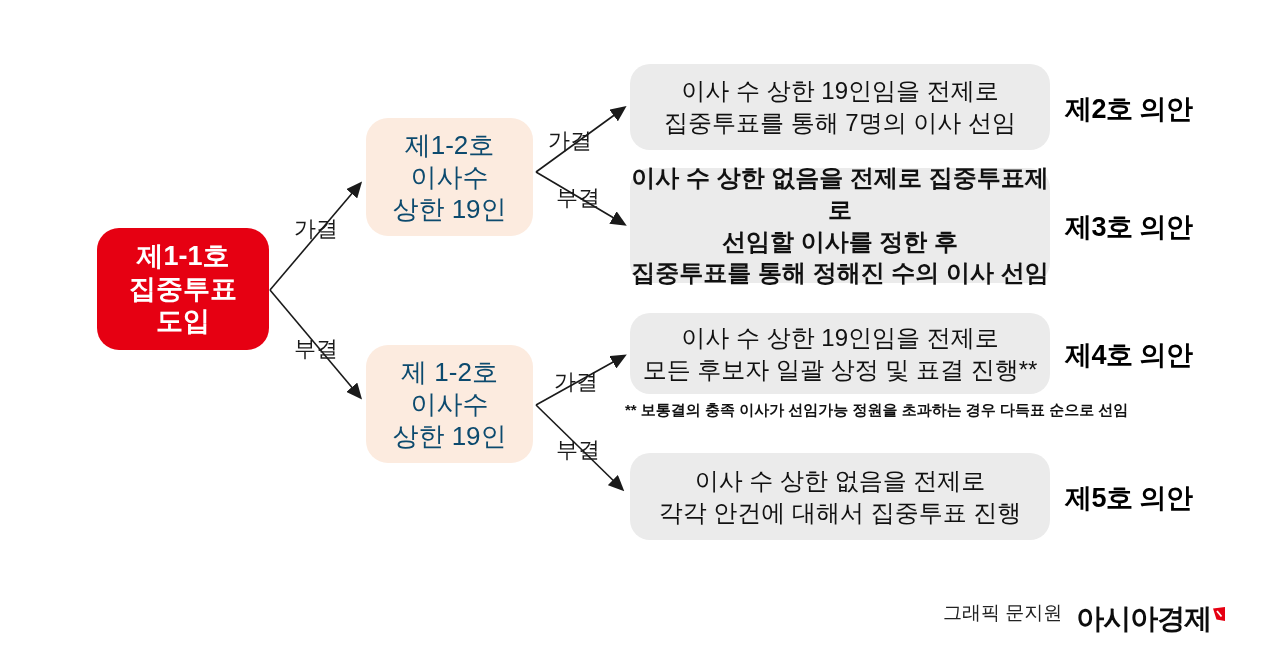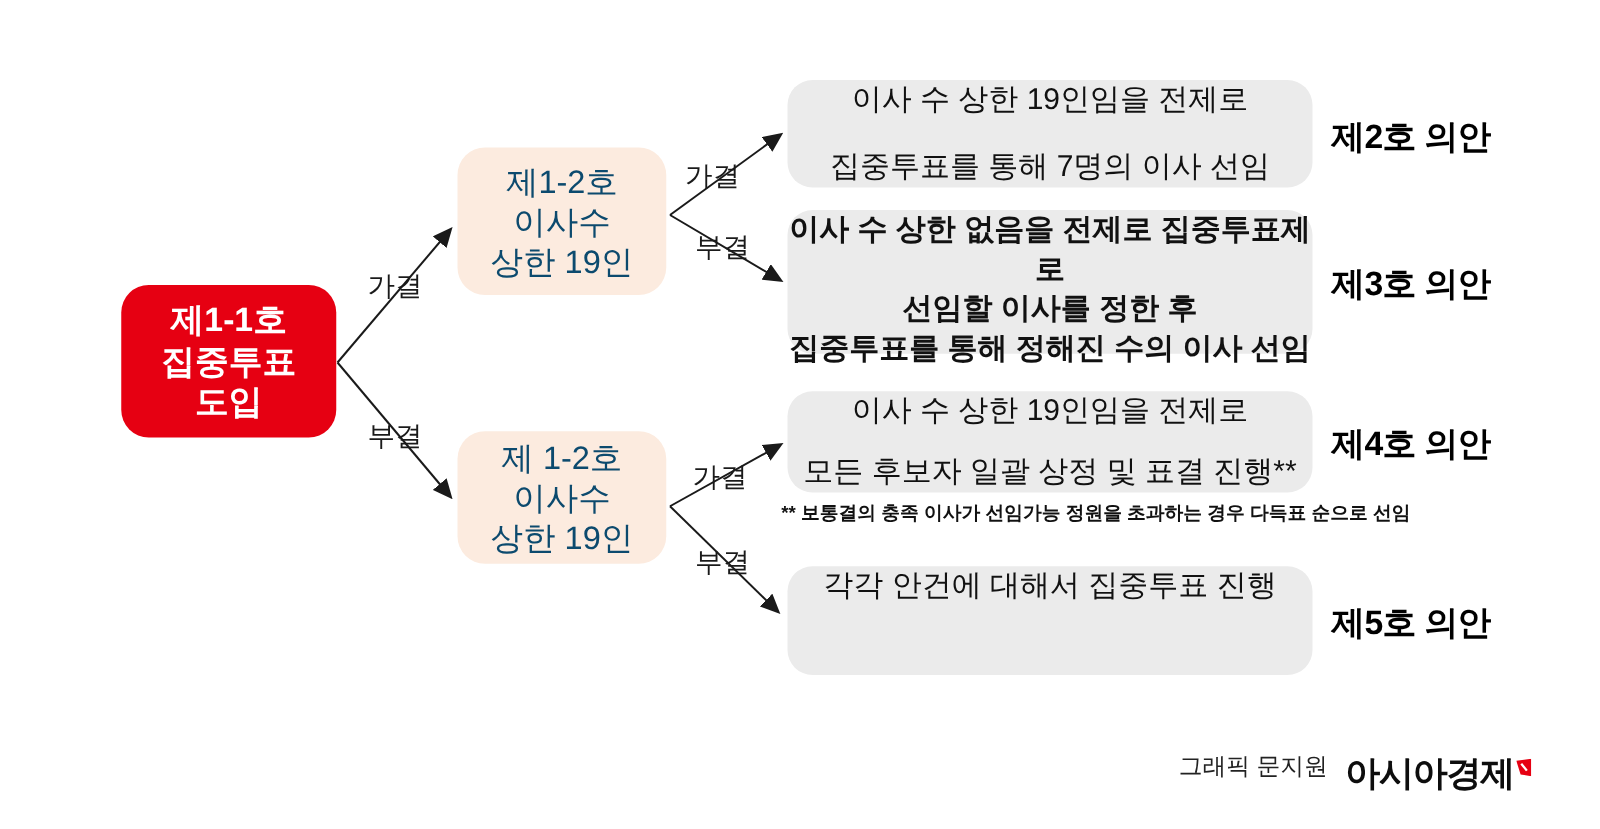--- a/index.html
+++ b/index.html
@@ -5,22 +5,22 @@
   html,body{margin:0;padding:0;background:#fff;}
   .canvas{position:relative;width:1280px;height:663px;background:#ffffff;overflow:hidden;
           font-family:"Liberation Sans","DejaVu Sans",sans-serif;color:#111;}
   .arrows{position:absolute;left:0;top:0;pointer-events:none;}
   .node{position:absolute;display:flex;flex-direction:column;align-items:center;justify-content:center;
         text-align:center;border-radius:22px;}
   .root{left:97px;top:228px;width:172px;height:122px;background:var(--red,#e60012);
         color:#fff;font-size:27px;font-weight:600;line-height:1.22;}
   .mid{background:var(--peach,#fcebdf);color:#0c4a6e;font-size:26px;font-weight:500;line-height:1.24;}
   .mid1{left:366px;top:118px;width:167px;height:118px;}
-  .mid2{left:366px;top:345px;width:167px;height:106px;}
-  .result{background:var(--gray,#ebebeb);color:#111;font-size:24px;font-weight:500;line-height:1.32;border-radius:20px;justify-content:space-between;}
+  .mid2{left:366px;top:345px;width:167px;height:118px;}
+  .result{background:var(--gray,#ebebeb);color:#111;font-size:24px;font-weight:500;line-height:1.32;border-radius:20px;}
   .r1{left:630px;top:64px;width:420px;height:86px;}
   .r2{left:630px;top:168px;width:420px;height:115px;font-weight:bold;}
   .r3{left:630px;top:313px;width:420px;height:81px;}
   .r4{left:630px;top:453px;width:420px;height:87px;}
   .agenda{position:absolute;left:1065px;font-size:27px;font-weight:800;color:#000;letter-spacing:-0.5px;white-space:nowrap;}
   .a1{top:91px;} .a2{top:209px;} .a3{top:337px;} .a4{top:480px;}
   .edge-label{position:absolute;font-size:22px;font-weight:500;color:#1a1a1a;white-space:nowrap;}
   .el1{left:294px;top:214px;} .el2{left:294px;top:334px;}
   .el3{left:548px;top:126px;} .el4{left:556px;top:183px;}
   .el5{left:554px;top:367px;} .el6{left:556px;top:435px;}
@@ -77,20 +77,21 @@
     <div>선임할 이사를 정한 후</div>
     <div>집중투표를 통해 정해진 수의 이사 선임</div>
   </div>
 
   <div class="node result r3">
     <div>이사 수 상한 19인임을 전제로</div>
     <div>모든 후보자 일괄 상정 및 표결 진행**</div>
   </div>
 
   <div class="node result r4">
+    <div>이사 수 상한 없음을 전제로</div>
     <div>각각 안건에 대해서 집중투표 진행</div>
   </div>
 
   <div class="edge-label el1">가결</div>
   <div class="edge-label el2">부결</div>
   <div class="edge-label el3">가결</div>
   <div class="edge-label el4">부결</div>
   <div class="edge-label el5">가결</div>
   <div class="edge-label el6">부결</div>
 

